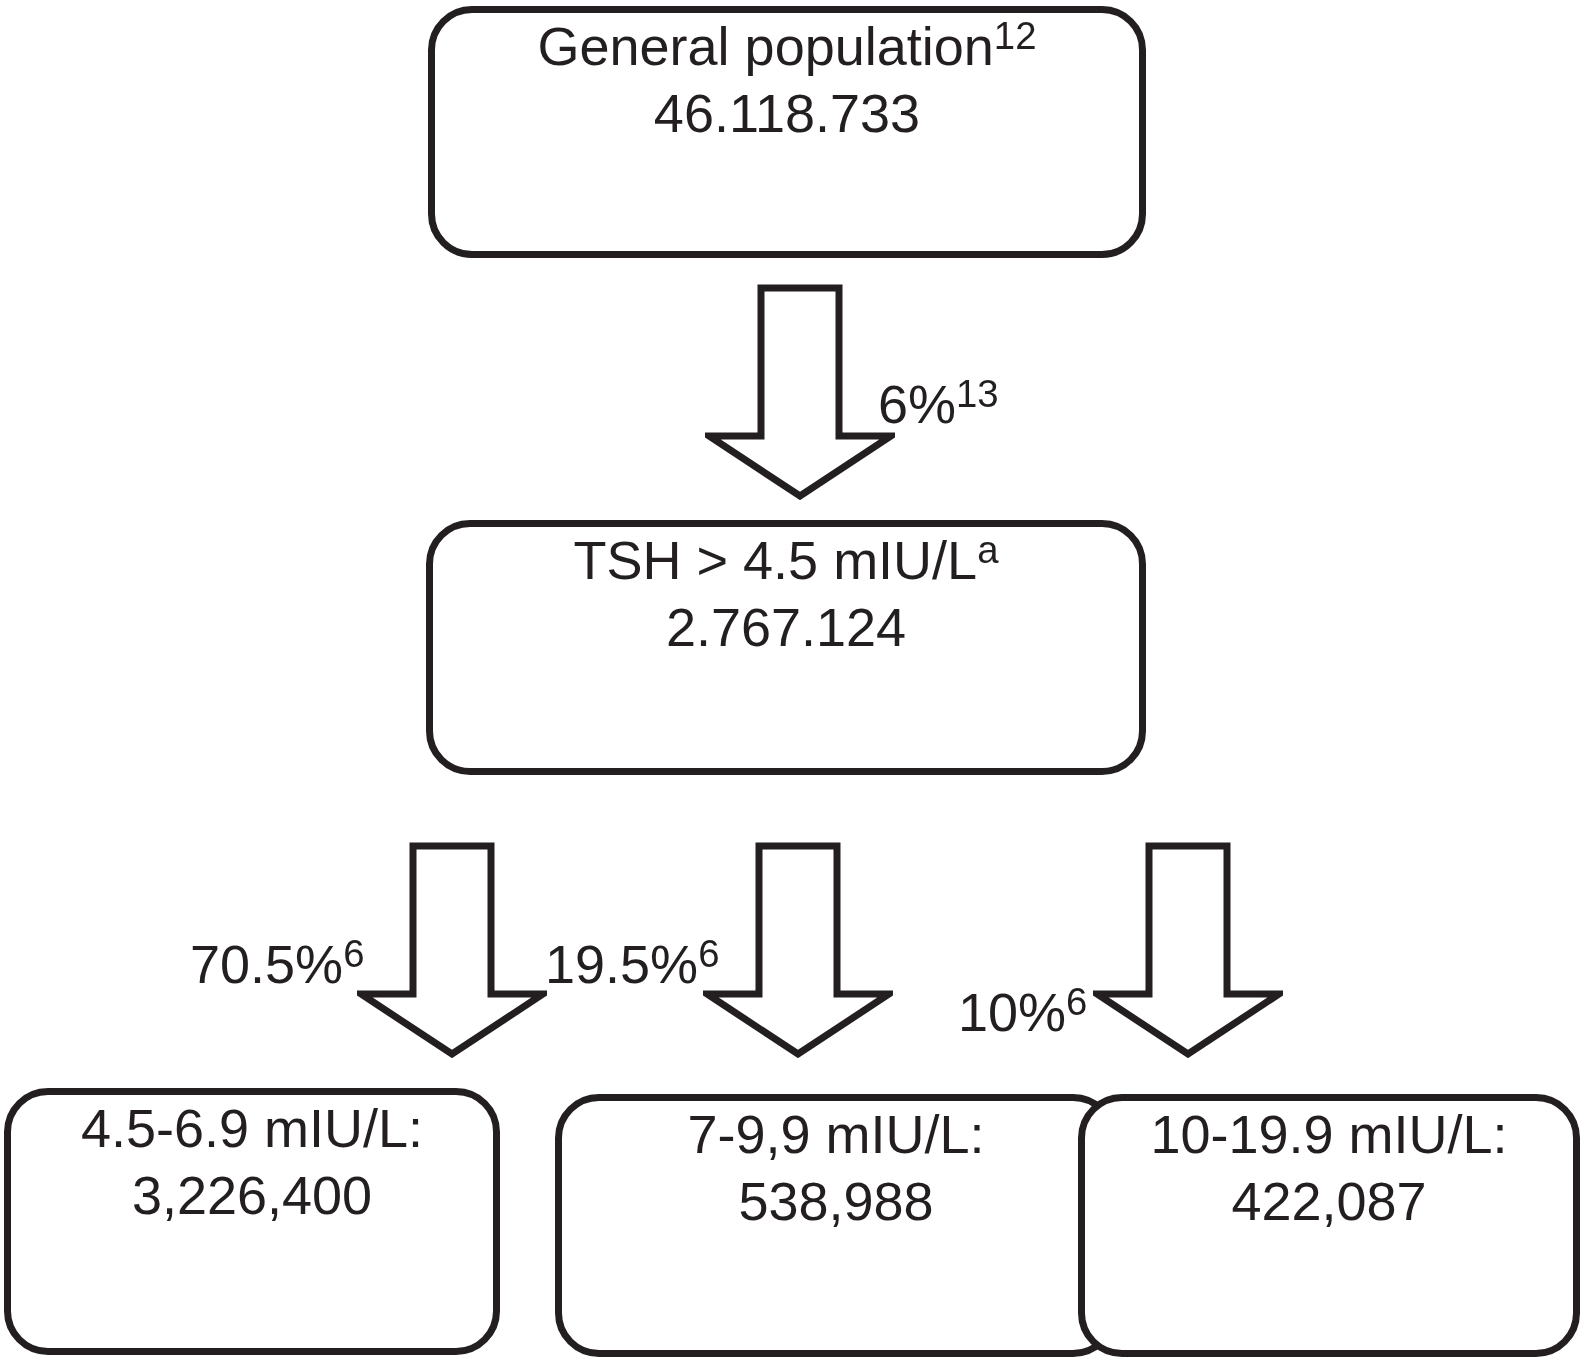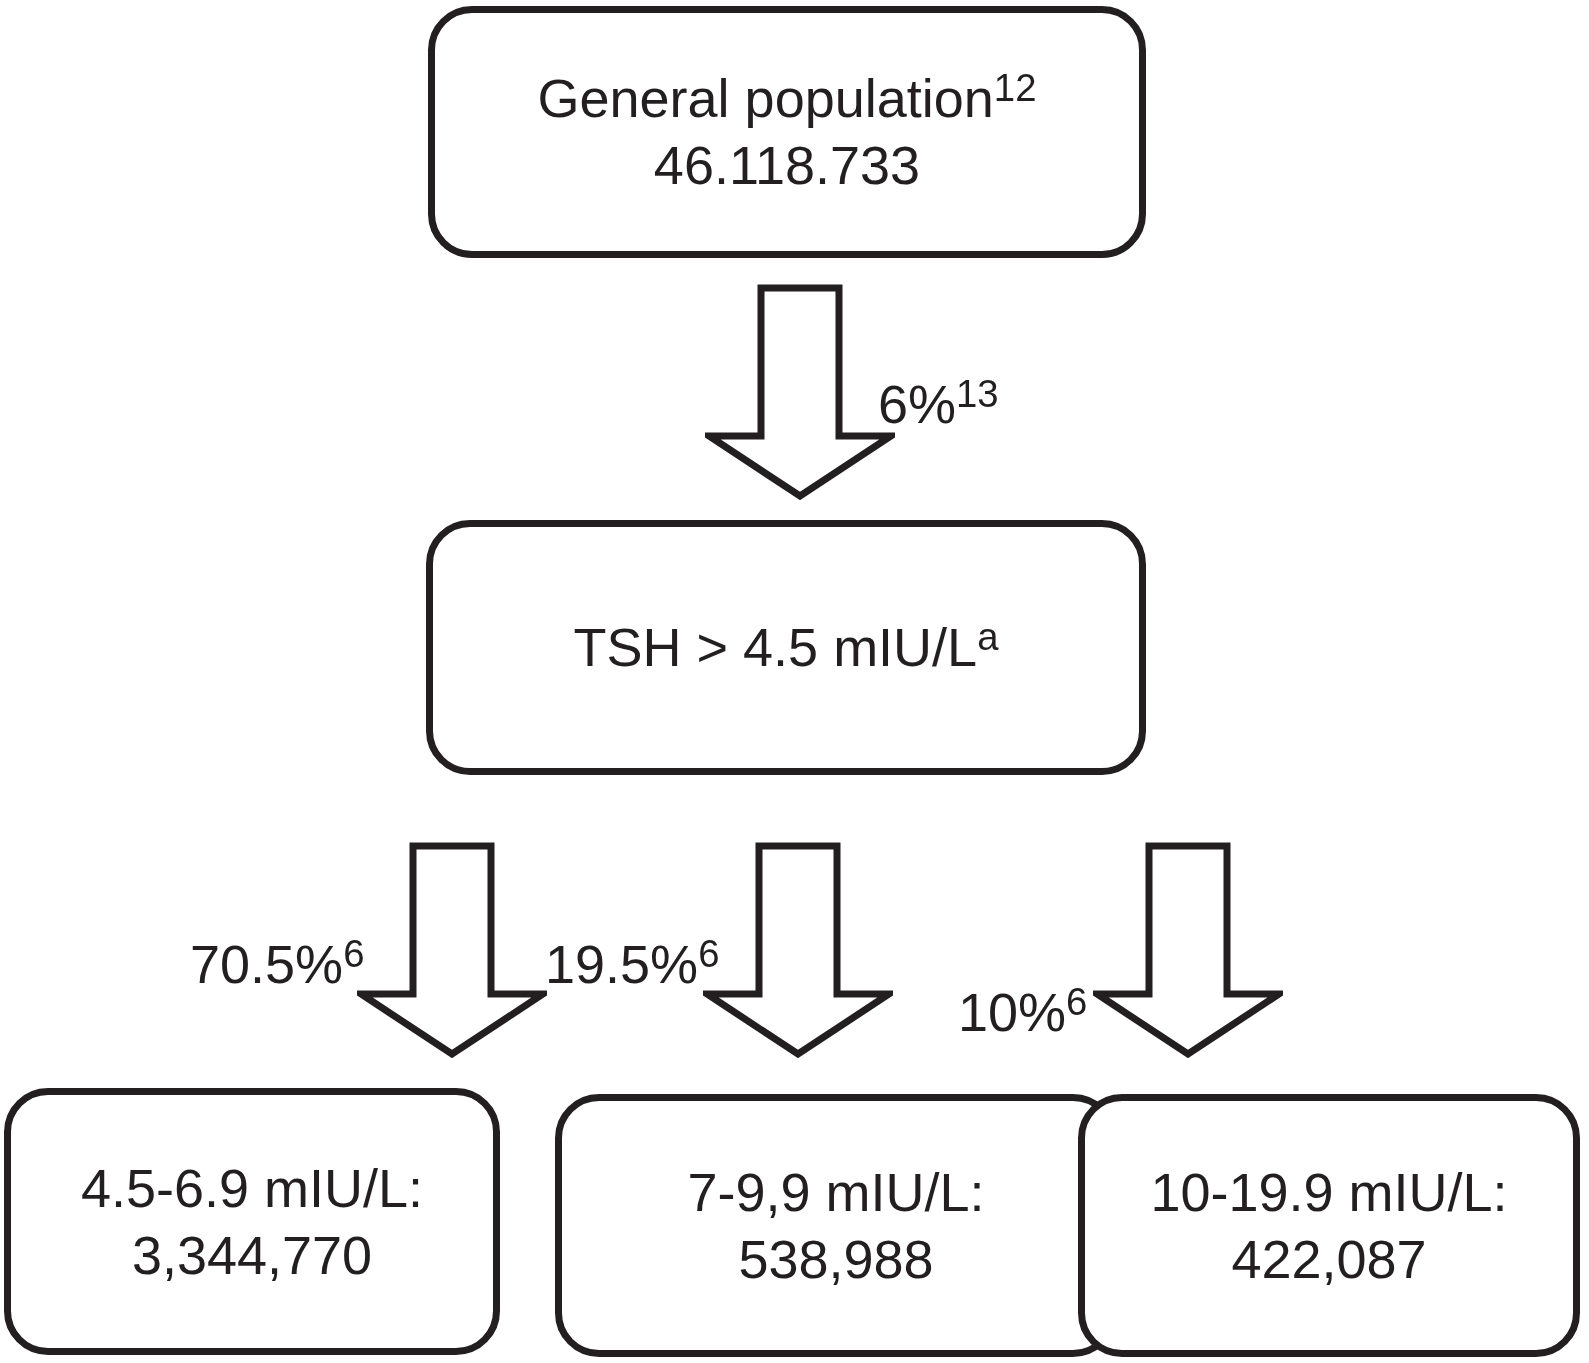--- a/index.html
+++ b/index.html
@@ -18,21 +18,20 @@
   }
   .node {
     position: absolute;
     box-sizing: border-box;
     border: 7px solid #231f20;
     border-radius: 44px;
     background: #ffffff;
     display: flex;
     flex-direction: column;
     align-items: center;
-    justify-content: center;
     text-align: center;
     font-size: 54px;
     line-height: 1.24;
     white-space: nowrap;
   }
   .edge-label {
     position: absolute;
     font-size: 54px;
     line-height: 1;
     white-space: nowrap;
@@ -64,20 +63,21 @@
   </svg>
 
   <div class="edge-label" style="left:878px; top:377px;">
     <span>6%</span><sup class="sup">13</sup>
   </div>
 
   <div class="node" style="left:426px; top:520px; width:720px; height:255px;">
     <div>
       <span>TSH &gt; 4.5 mIU/L</span><sup class="sup">a</sup>
     </div>
+    <div>2.767.124</div>
   </div>
 
   <svg class="arrow" style="left:357px; top:842px;" width="190" height="216" viewBox="0 0 190 216">
     <polygon points="56,4 134,4 134,152 186,152 95,212 4,152 56,152" fill="#ffffff" stroke="#231f20" stroke-width="7" stroke-linejoin="miter"></polygon>
   </svg>
 
   <svg class="arrow" style="left:703px; top:842px;" width="190" height="216" viewBox="0 0 190 216">
     <polygon points="56,4 134,4 134,152 186,152 95,212 4,152 56,152" fill="#ffffff" stroke="#231f20" stroke-width="7" stroke-linejoin="miter"></polygon>
   </svg>
 
@@ -92,21 +92,21 @@
   <div class="edge-label" style="left:545px; top:937px;">
     <span>19.5%</span><sup class="sup">6</sup>
   </div>
 
   <div class="edge-label" style="left:958px; top:937px;margin-top:48px;">
     <span>10%</span><sup class="sup">6</sup>
   </div>
 
   <div class="node" style="left:4px; top:1088px; width:496px; height:267px;">
     <div>4.5-6.9 mIU/L:</div>
-    <div>3,344,770</div>
+    <div>3,226,400</div>
   </div>
 
   <div class="node" style="left:555px; top:1094px; width:562px; height:263px;">
     <div>7-9,9 mIU/L:</div>
     <div>538,988</div>
   </div>
 
   <div class="node" style="left:1078px; top:1094px; width:502px; height:263px;">
     <div>10-19.9 mIU/L:</div>
     <div>422,087</div>

